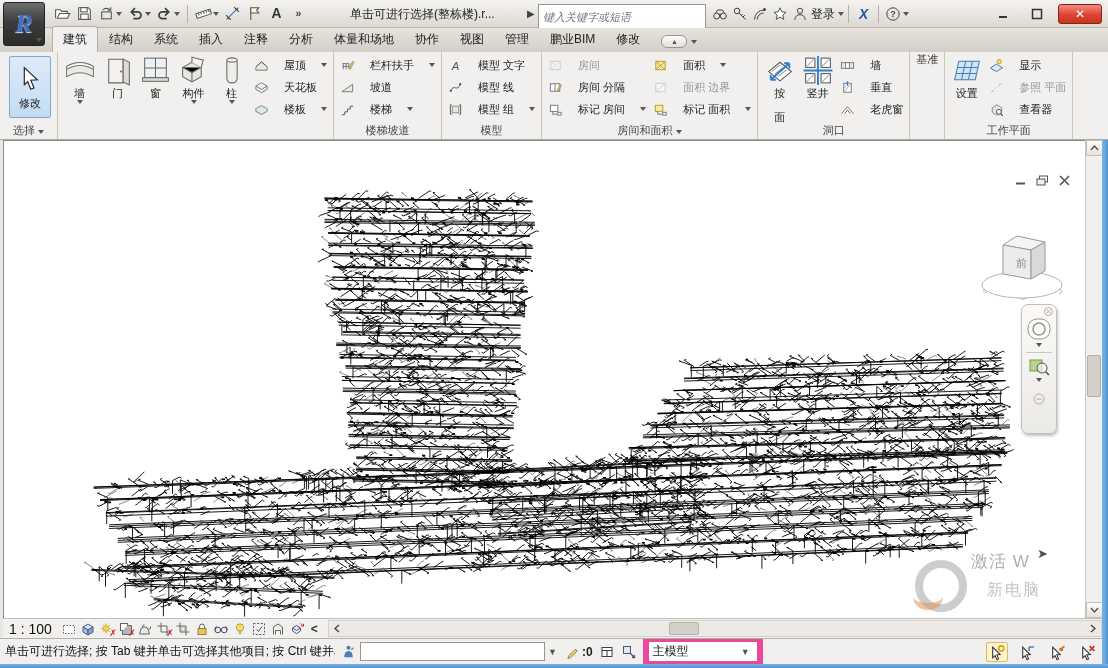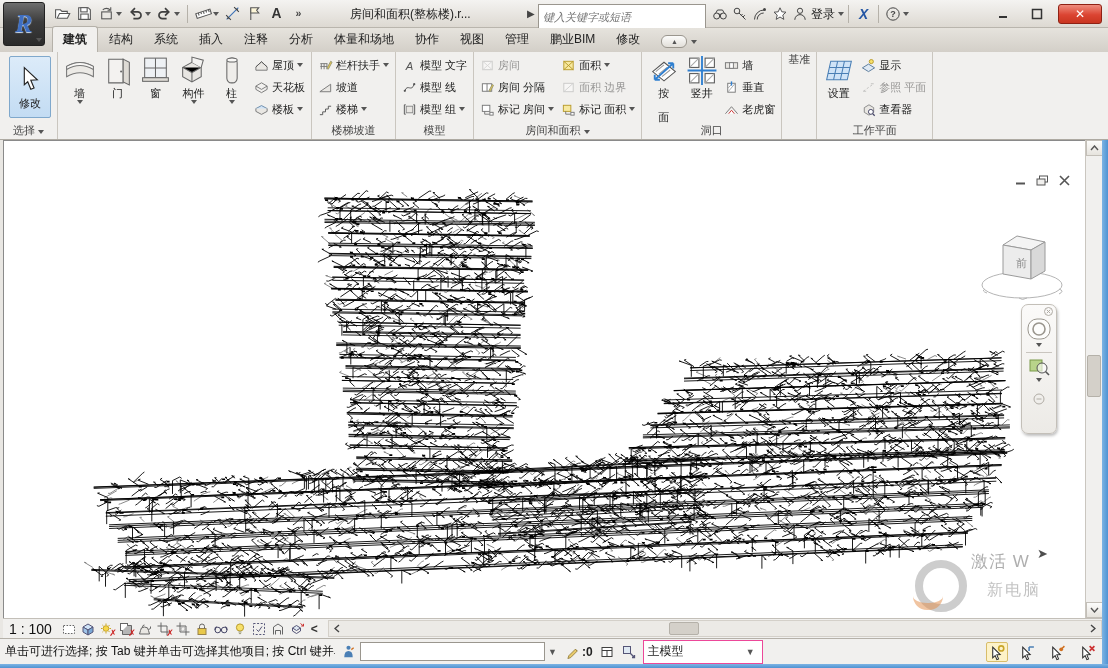--- a/index.html
+++ b/index.html
@@ -28,35 +28,35 @@
   #login-label { margin:0 3px 0 1px; color:#222;text-align:right; }
   #wincontrols { position:absolute; right:6px; top:4px; display:flex; align-items:center; gap:8px; }
   .wc { width:26px; height:19px; display:flex; align-items:center; justify-content:center; color:#333; }
   #btn-close { width:44px; height:20px; background:linear-gradient(#ef8d7e,#db4432 55%,#c93520); border:1px solid #8e2114;
     border-radius:3px; color:#fff; font-weight:bold; display:flex; align-items:center; justify-content:center; }
 
   
   #tabsrow { position:absolute; left:0; top:28px; width:1108px; height:24px;
     background:linear-gradient(#e6e3dd,#d3cfc8); display:flex; align-items:flex-end; padding-left:52px; }
   .rtab { padding:4px 10px 4px; margin-right:1px; color:#222; border-radius:3px 3px 0 0; }
-  .rtab.active { background:#f1f0ee; border:1px solid #b5b1a9; border-bottom:none; font-weight:bold; }
+  .rtab.active { background:#f1f0ee; border:1px solid #b5b1a9; border-bottom:none; font-weight:normal; }
   #ribbon-collapse { display:flex; align-items:center; gap:4px; margin-left:10px; margin-bottom:4px; }
   #ribbon-collapse .pill { width:26px; height:13px; border:1px solid #9a968e; border-radius:6px; background:linear-gradient(#fcfcfb,#e2dfd9);
     display:flex; align-items:center; justify-content:center; font-size:7px; color:#555; }
 
   
   #ribbon { position:absolute; left:0; top:52px; width:1108px; height:88px; background:#f1f0ee; border-bottom:1px solid #aeaaa2; display:flex; }
   .panel { display:flex; flex-direction:column; border-right:1px solid #cac6bf; height:87px; }
   .pbody { display:flex; flex:1; padding:2px 3px 0 3px; gap:1px; align-items:flex-start; }
   .plabel { height:16px; line-height:15px; text-align:center; font-size:11px; color:#444; white-space:nowrap; padding:0 6px; }
   .rbig { width:37px; display:flex; flex-direction:column; align-items:center; font-size:11px; color:#222; line-height:12px; text-align:center; }
   .rbig .ic { height:33px; display:flex; align-items:center; }
   .rbig .dd { margin-top:1px; }
   .rcol { display:flex; flex-direction:column; }
-  .rsm { display:flex; align-items:center; height:22px; font-size:11px; color:#222; gap:3px; padding:0 3px; white-space:nowrap; }
+  .rsm { display:flex; align-items:center; height:22px; font-size:11px; color:#222; gap:15px; padding:0 3px; white-space:nowrap; }
   .rsm svg { flex:none; }
   .dis { opacity:.45; }
   #modify-btn { width:42px; height:62px; margin:2px 3px 0 6px; background:linear-gradient(#dcebf9,#c3dcf3);
     border:1px solid #7fa8cc; border-radius:2px; display:flex; flex-direction:column; align-items:center; justify-content:center; gap:2px; font-size:11px; }
 
   
   #canvas { position:absolute; left:3px; top:140px; width:1082px; height:478px; background:#fff;
     border-top:1px solid #8a8a8a; border-left:1px solid #8a8a8a; overflow:hidden; }
   #mdi-controls { position:absolute; top:34px; right:14px; display:flex; gap:9px; z-index:4; }
   #viewcube { position:absolute; right:18px; top:62px; z-index:3; }
@@ -84,21 +84,21 @@
   .hbtn { width:16px; height:15px; display:flex; align-items:center; justify-content:center; color:#444; font-weight:bold; }
   #hs-right { margin-left:auto; }
 
   
   #statusbar { position:absolute; left:0; top:638px; width:1108px; height:26px; background:#f1f0ee; border-top:1px solid #b5b1a9;
     display:flex; align-items:center; padding-left:5px; white-space:nowrap; overflow:hidden; }
   #status-hint { max-width:330px; overflow:hidden; color:#111; }
   #ws-combo { width:185px; height:19px; background:#fff; border:1px solid #9a968e; margin-left:4px; position:relative; }
   .chev { color:#555; font-size:9px; padding:0 3px; }
   .stico { display:flex; align-items:center; margin-left:6px; }
-  #mm-combo { width:120px; height:24px; background:#fff; border:1px solid #ec4899; margin-left:6px; display:flex; align-items:center; justify-content:space-between; padding:4px 4px; color:#222; }
+  #mm-combo { width:120px; height:31px; background:#fff; border:6px solid #ec4899; margin-left:6px; display:flex; align-items:center; justify-content:space-between; padding:4px 4px; color:#222; }
   #seltoggles { position:absolute; right:10px; top:3px; display:flex; gap:8px; }
   .tg { width:22px; height:20px; display:flex; align-items:center; justify-content:center; border:1px solid transparent; }
   .tg.on { background:#fdf2c8; border:1px solid #d8bd6a; border-radius:2px; }
 
   
   #frame-right { position:absolute; right:0; top:140px; width:6px; height:528px; background:linear-gradient(90deg,#7db4e4,#4f93d2); }
   #frame-bottom { position:absolute; left:0; bottom:0; width:1108px; height:4px; background:linear-gradient(#7db4e4,#4f93d2); }
 
   
   #watermark { position:absolute; right:16px; bottom:0; width:160px; height:72px; z-index:40; pointer-events:none; opacity:.8;text-align:right; }
@@ -182,21 +182,21 @@
           <svg width="17" height="17" viewBox="0 0 16 16" fill="none" stroke-width="1">
             <text x="8" y="12.5" font-size="13" font-weight="bold" text-anchor="middle" fill="#333" stroke="none">A</text>
           </svg>
         </span>
         <span class="qbtn">
           <svg width="17" height="17" viewBox="0 0 16 16" fill="none" stroke-width="1">
             <text x="8" y="11.5" font-size="10" font-weight="bold" text-anchor="middle" fill="#444" stroke="none">»</text>
           </svg>
         </span>
       </div>
-    <div id="title-text">房间和面积(整栋楼).r...</div>
+    <div id="title-text">单击可进行选择(整栋楼).r...</div>
     <div id="ic-expand">▶</div>
     <input id="ic-search" placeholder="键入关键字或短语" style="">
     <div id="infocenter">
         <span class="qbtn">
           <svg width="16" height="16" viewBox="0 0 16 16" fill="none" stroke-width="1">
             <circle cx="4.7" cy="10" r="3" stroke="#444"></circle>
             <circle cx="11.3" cy="10" r="3" stroke="#444"></circle>
             <path d="M5.5 4 h5 M5.5 4 L3.5 7.5 M10.5 4 L12.5 7.5 M7 9 a1 1 0 0 1 2 0" stroke="#444"></path>
           </svg>
         </span>

